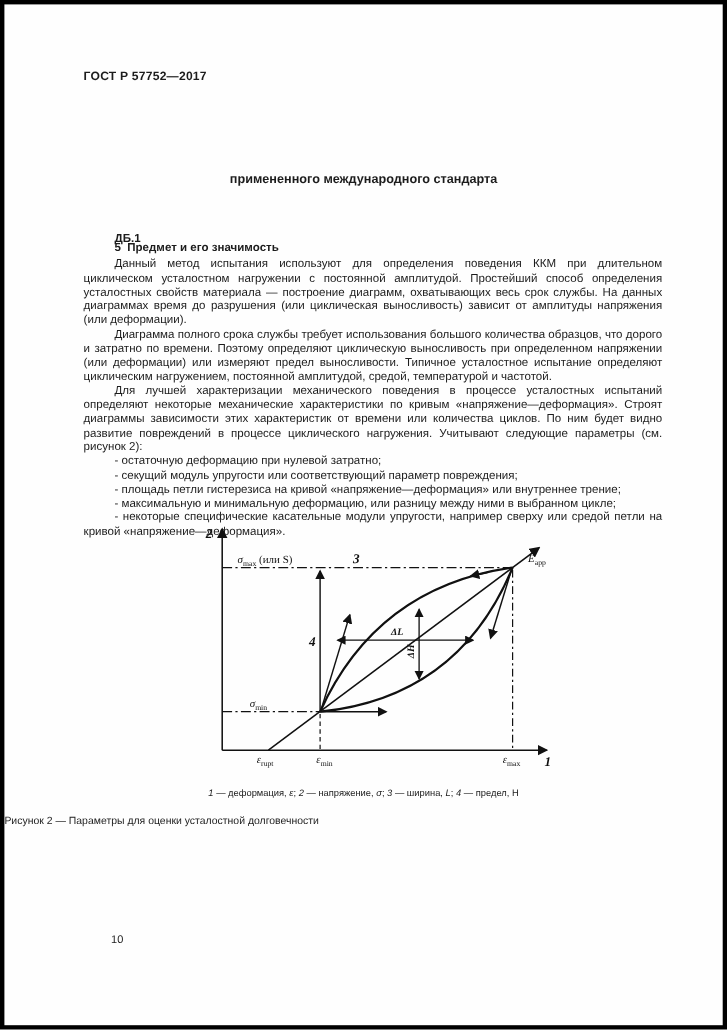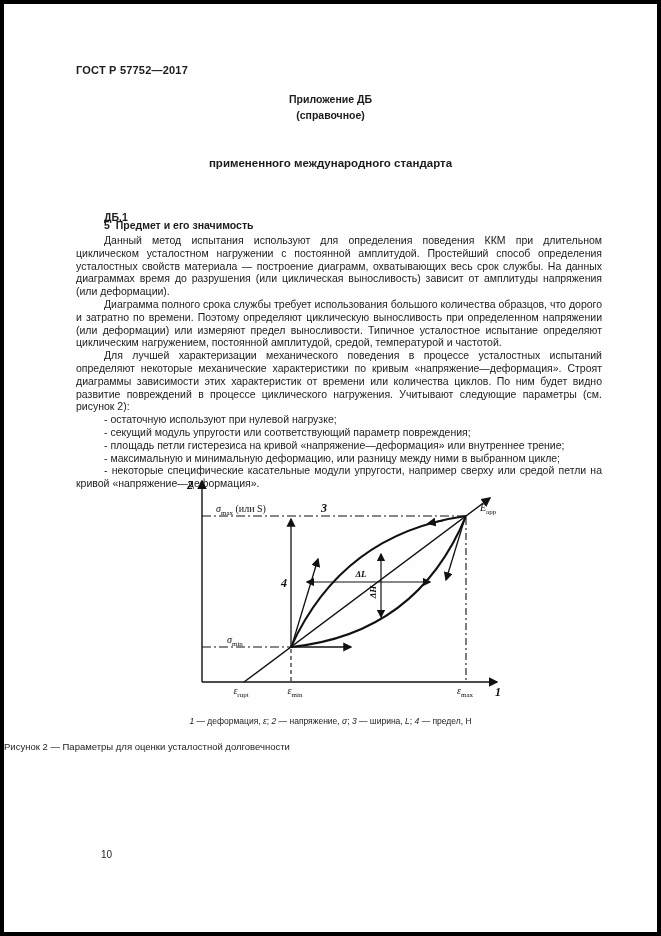--- a/index.html
+++ b/index.html
@@ -35,37 +35,33 @@
   .figure-title{position:absolute;left:0;top:737px;width:100%;text-align:left;font-size:9.5px;}
   .page-number{position:absolute;left:64px;top:845px;font-size:10px;margin-left:33px;}
 </style>
 </head>
 <body>
 
 <div class="page">
 
   <div class="doc-code">ГОСТ Р 57752—2017</div>
 
-  <div class="appendix">
-    <div class="app-label">Приложение ДБ</div>
-    <div class="app-type">(справочное)</div>
-  </div>
 
   <div class="main-title">
     <div>примененного международного стандарта</div>
   </div>
 
   <div class="clause">ДБ.1</div>
   <div class="heading">5&nbsp;&nbsp;Предмет и его значимость</div>
 
   <div class="body-text">
     <p>Данный метод испытания используют для определения поведения ККМ при длительном циклическом усталостном нагружении с постоянной амплитудой. Простейший способ определения усталостных свойств материала — построение диаграмм, охватывающих весь срок службы. На данных диаграммах время до разрушения (или циклическая выносливость) зависит от амплитуды напряжения (или деформации).</p>
     <p>Диаграмма полного срока службы требует использования большого количества образцов, что дорого и затратно по времени. Поэтому определяют циклическую выносливость при определенном напряжении (или деформации) или измеряют предел выносливости. Типичное усталостное испытание определяют циклическим нагружением, постоянной амплитудой, средой, температурой и частотой.</p>
     <p>Для лучшей характеризации механического поведения в процессе усталостных испытаний определяют некоторые механические характеристики по кривым «напряжение—деформация». Строят диаграммы зависимости этих характеристик от времени или количества циклов. По ним будет видно развитие повреждений в процессе циклического нагружения. Учитывают следующие параметры (см. рисунок 2):</p>
-    <p>- остаточную используют при нулевой нагрузке;</p>
+    <p>- остаточную деформацию при нулевой затратно;</p>
     <p>- секущий модуль упругости или соответствующий параметр повреждения;</p>
     <p>- площадь петли гистерезиса на кривой «напряжение—деформация» или внутреннее трение;</p>
     <p>- максимальную и минимальную деформацию, или разницу между ними в выбранном цикле;</p>
     <p>- некоторые специфические касательные модули упругости, например сверху или средой петли на кривой «напряжение—деформация».</p>
   </div>
 
   <div class="figure-wrap">
     <svg width="340" height="245" viewBox="0 0 340 245">
       <defs>
         <marker id="arr" viewBox="0 0 10 10" refX="8.5" refY="5" markerWidth="7" markerHeight="7" orient="auto-start-reverse">

